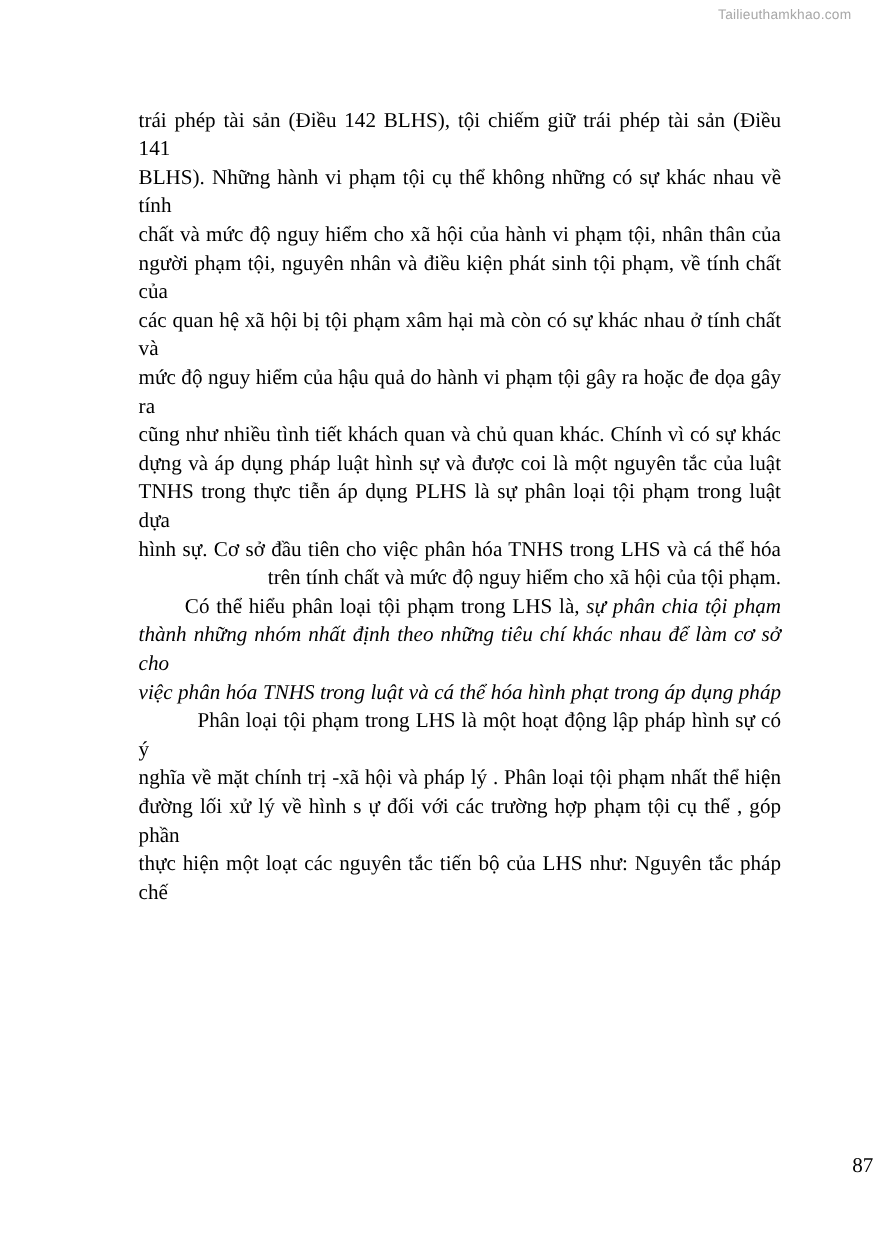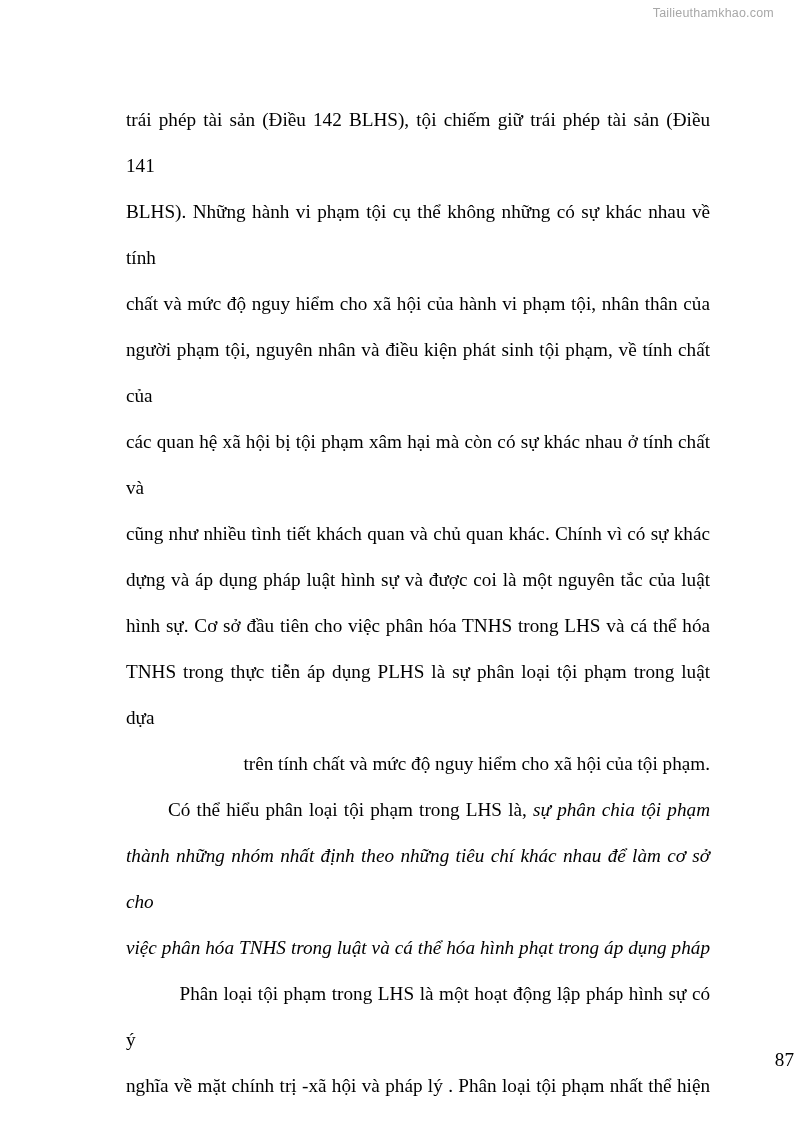--- a/index.html
+++ b/index.html
@@ -33,21 +33,21 @@
   .content {
     position: absolute;
     left: 126px;
     top: 97px;
     width: 584px;
   }
 
   .para {
     margin: 0;
     font-size: 19.2px;
-    line-height: 46px;
+    line-height: 26px;
     text-align: justify;
     text-justify: inter-word;
     hyphens: none;
     word-spacing: 0;
   }
 
   
   .jline {
     display: block;
     text-align: justify;
@@ -76,24 +76,25 @@
   <div class="watermark">Tailieuthamkhao.com</div>
 
   <div class="content">
 
     <p class="para">
       <span class="jline">trái phép tài sản (Điều 142 BLHS), tội chiếm giữ trái phép tài sản (Điều 141</span>
       <span class="jline">BLHS). Những hành vi phạm tội cụ thể không những có sự khác nhau về tính</span>
       <span class="jline">chất và mức độ nguy hiểm cho xã hội của hành vi phạm tội, nhân thân của</span>
       <span class="jline">người phạm tội, nguyên nhân và điều kiện phát sinh tội phạm, về tính chất của</span>
       <span class="jline">các quan hệ xã hội bị tội phạm xâm hại mà còn có sự khác nhau ở tính chất và</span>
+      <span class="jline">mức độ nguy hiểm của hậu quả do hành vi phạm tội gây ra hoặc đe dọa gây ra</span>
       <span class="jline">cũng như nhiều tình tiết khách quan và chủ quan khác. Chính vì có sự khác</span>
       <span class="jline">dựng và áp dụng pháp luật hình sự và được coi là một nguyên tắc của luật</span>
+      <span class="jline">TNHS trong thực tiễn áp dụng PLHS là sự phân loại tội phạm trong luật dựa</span>
       <span class="jline">hình sự. Cơ sở đầu tiên cho việc phân hóa TNHS trong LHS và cá thể hóa</span>
-      <span class="jline">TNHS trong thực tiễn áp dụng PLHS là sự phân loại tội phạm trong luật dựa</span>
       <span class="jline-last">trên tính chất và mức độ nguy hiểm cho xã hội của tội phạm.</span>
     </p>
 
     <p class="para">
       <span class="jline"><span style="display:inline-block;width:42px"></span><span>Có thể hiểu phân loại tội phạm trong LHS là,</span><span> </span><em>sự phân chia tội phạm</em></span>
       <em class="jline">thành những nhóm nhất định theo những tiêu chí khác nhau để làm cơ sở cho</em>
       <em class="jline">việc phân hóa TNHS trong luật và cá thể hóa hình phạt trong áp dụng pháp</em>
     </p>
 
     <p class="para">

